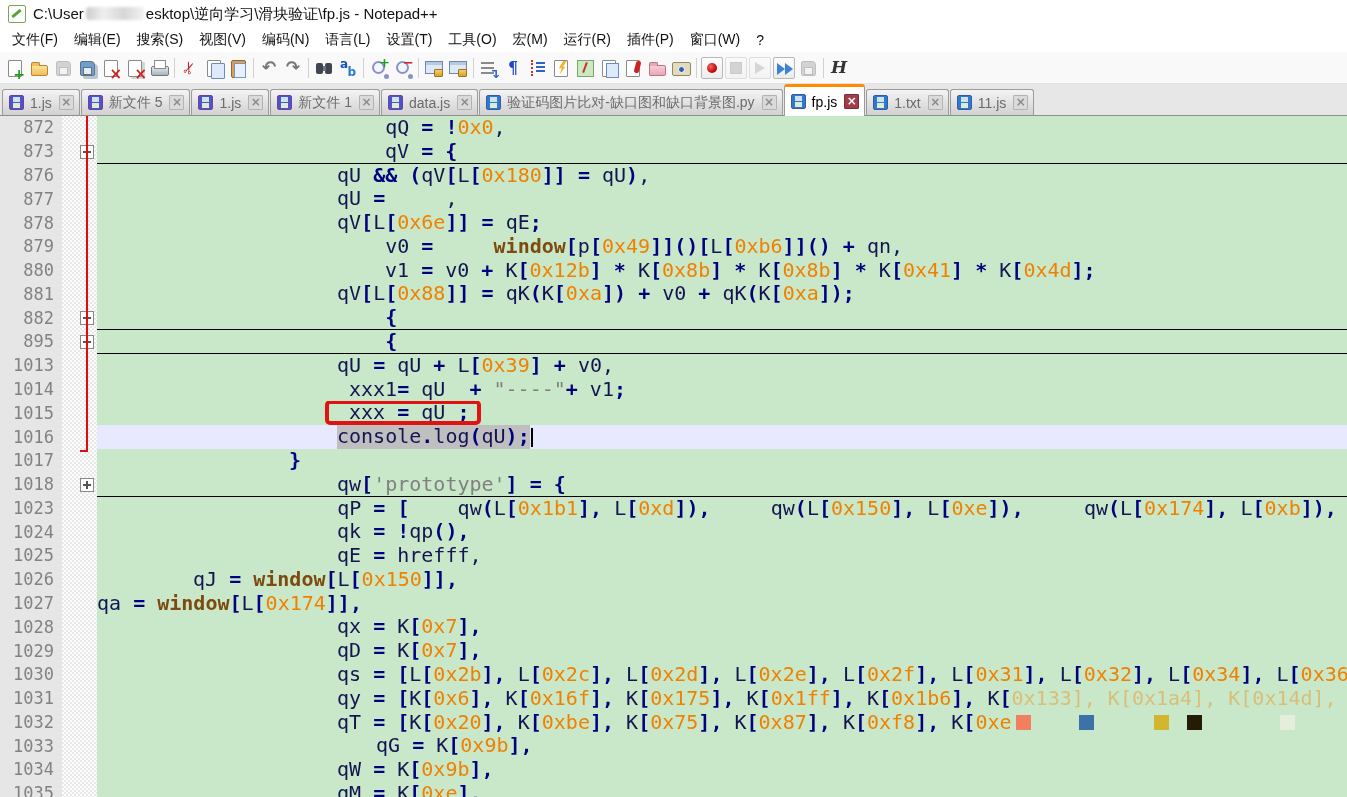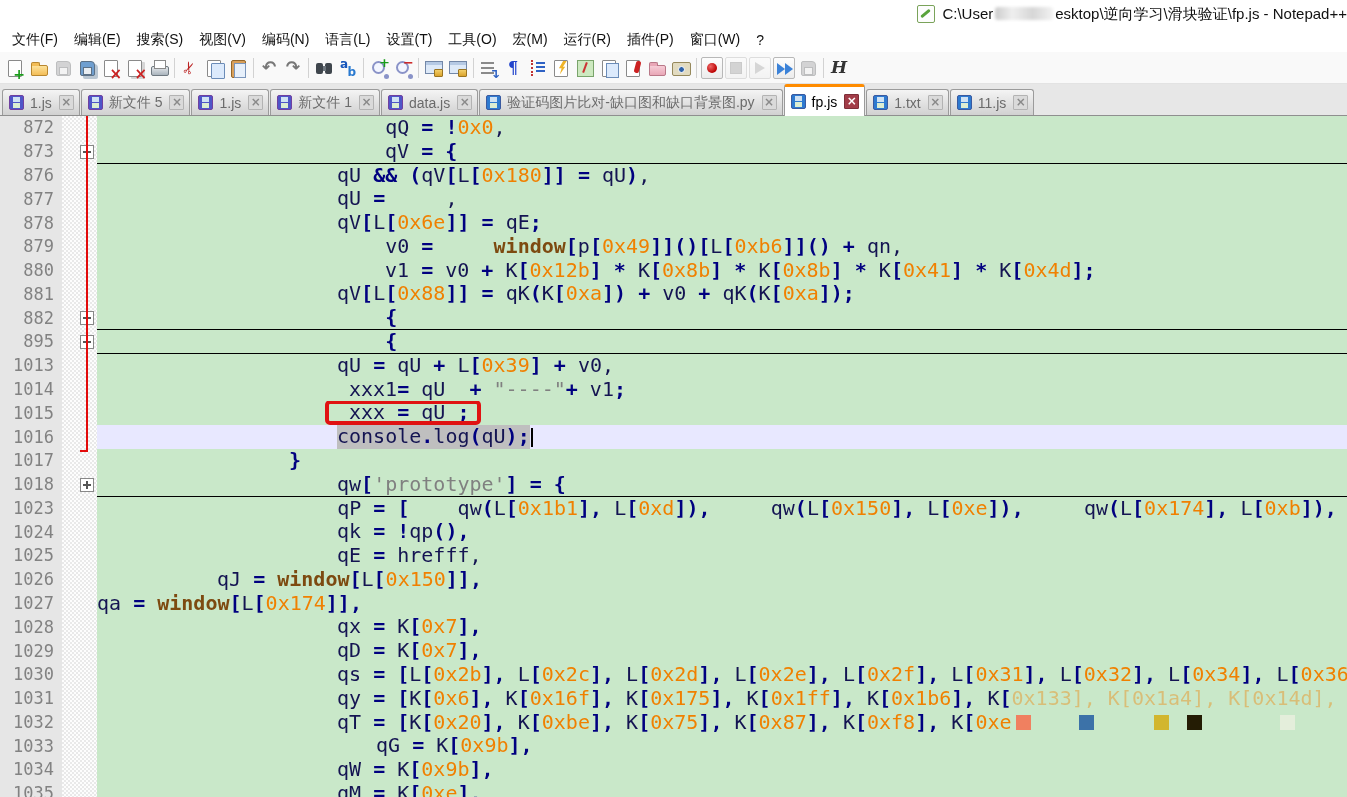--- a/index.html
+++ b/index.html
@@ -1,20 +1,20 @@
 <!DOCTYPE html>
 <html style="--editor-background: #c9e8c9; --current-line-background: #e8e8ff; --selection-background: #bfbfbf; --line-number: #828282; --plain-text: #141452; --keyword: #0b0bd8; --operator: #000080; --number: #f08000; --string: #808080; --builtin-window: #7d4a10; --fold-line: #000000; --change-marker: #e30b0b; --annotation-box: #e01212; --active-tab-accent: #ff8c00;"><head>
 <meta charset="utf-8">
 <style>
   html,body{margin:0;padding:0;width:1347px;height:797px;overflow:hidden;background:#fff;
     font-family:"Liberation Sans","DejaVu Sans",sans-serif;}
   .window{width:1347px;height:797px;display:flex;flex-direction:column;}
 
   
-  .titlebar{height:28px;background:#fff;display:flex;align-items:center;padding-left:8px;flex:none;justify-content:flex-end;}
+  .titlebar{height:28px;background:#fff;display:flex;align-items:center;padding-left:8px;flex:none;}
   .applogo{width:16px;height:16px;position:relative;background:#fdfdfd;border:1px solid #7aa35a;border-radius:2px;margin-right:7px;flex:none;}
   .applogo::after{content:"";position:absolute;left:2px;top:6px;width:11px;height:3px;background:#59a33b;transform:rotate(-40deg);border-radius:1px;}
   .titletext{font-size:15px;color:#111;white-space:pre;}
   .smear{display:inline-block;width:58px;height:13px;background:linear-gradient(90deg,#cccccc,#efefef 30%,#d6d6d6 65%,#f2f2f2);filter:blur(1.5px);border-radius:3px;vertical-align:-1px;margin:0 2px;}
 
   
   .menubar{height:24px;background:#fff;display:flex;align-items:center;padding-left:4px;flex:none;}
   .mi{padding:2px 8px;font-size:14px;color:#111;}
 
   
@@ -328,21 +328,21 @@
           <span class="code" style="padding-left: 240px;"><span class="t-p">qk </span><span class="t-o">=</span><span class="t-p"> </span><span class="t-o">!</span><span class="t-p">qp</span><span class="t-o">(),</span></span>
         </div>
         <div class="row">
           <span class="ln">1025</span>
           <span class="gut"></span>
           <span class="code" style="padding-left: 240px;"><span class="t-p">qE </span><span class="t-o">=</span><span class="t-p"> hrefff,</span></span>
         </div>
         <div class="row">
           <span class="ln">1026</span>
           <span class="gut"></span>
-          <span class="code" style="padding-left: 120px;"><span class="t-p">qJ </span><span class="t-o">=</span><span class="t-p"> </span><span class="t-w">window</span><span class="t-o">[</span><span class="t-p">L</span><span class="t-o">[</span><span class="t-n">0x150</span><span class="t-o">]],</span></span>
+          <span class="code" style="padding-left: 96px;"><span class="t-p">qJ </span><span class="t-o">=</span><span class="t-p"> </span><span class="t-w">window</span><span class="t-o">[</span><span class="t-p">L</span><span class="t-o">[</span><span class="t-n">0x150</span><span class="t-o">]],</span></span>
         </div>
         <div class="row">
           <span class="ln">1027</span>
           <span class="gut"></span>
           <span class="code" style=""><span class="t-p">qa </span><span class="t-o">=</span><span class="t-p"> </span><span class="t-w">window</span><span class="t-o">[</span><span class="t-p">L</span><span class="t-o">[</span><span class="t-n">0x174</span><span class="t-o">]],</span></span>
         </div>
         <div class="row">
           <span class="ln">1028</span>
           <span class="gut"></span>
           <span class="code" style="padding-left: 240px;"><span class="t-p">qx </span><span class="t-o">=</span><span class="t-p"> K</span><span class="t-o">[</span><span class="t-n">0x7</span><span class="t-o">],</span></span>

